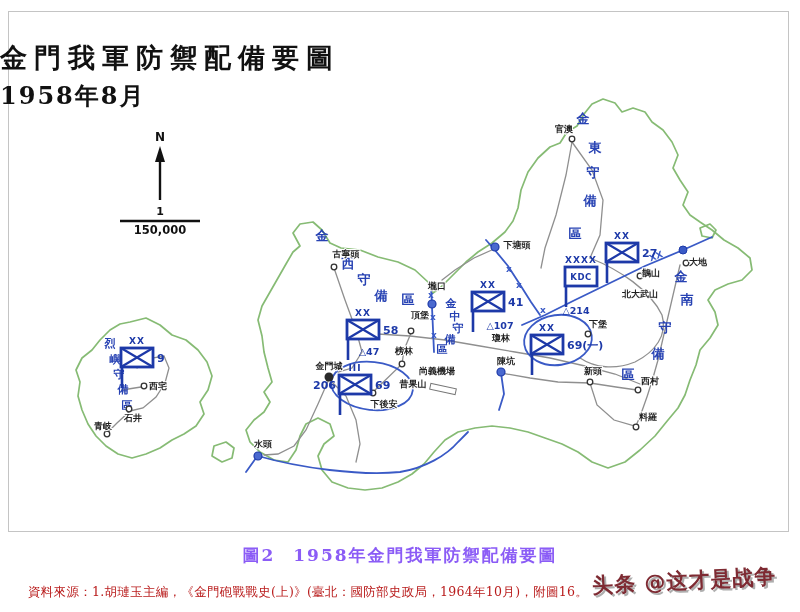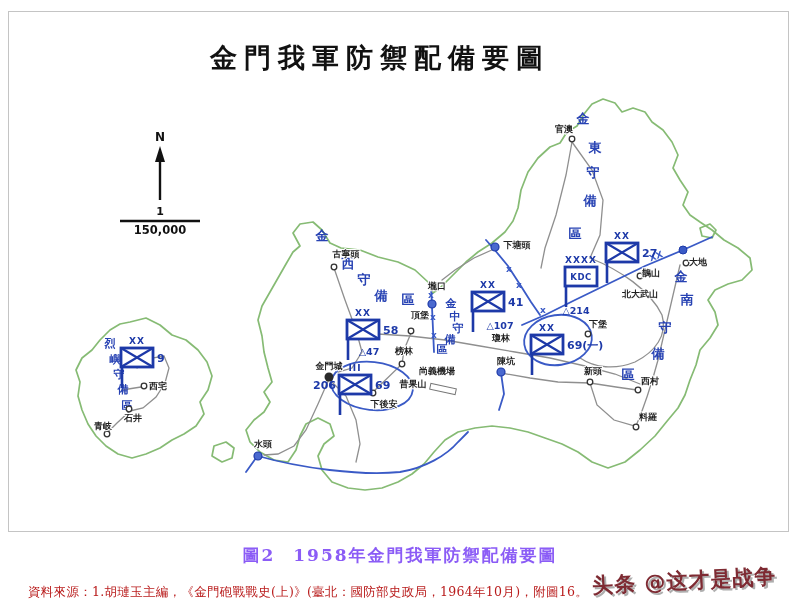--- a/index.html
+++ b/index.html
@@ -1,21 +1,21 @@
 <!DOCTYPE html>
 <html><head>
 <meta charset="utf-8">
 <style>
   html,body{margin:0;padding:0;}
   body{
     width:800px;height:612px;position:relative;background:#ffffff;overflow:hidden;
     font-family:"DejaVu Sans","Liberation Sans",sans-serif;
   }
   .frame{position:absolute;left:8px;top:11px;width:779px;height:519px;border:1px solid #c4c4c4;}
-  .title-wrap{position:absolute;left:0;top:40px;width:760px;text-align:center;color:#111;}
+  .title-wrap{position:absolute;left:0;top:40px;width:760px;color:#111;}
   .title-line1{font-family:"DejaVu Serif","Liberation Serif",serif;font-size:27px;font-weight:700;letter-spacing:7px;}
   .title-line2{font-family:"DejaVu Serif","Liberation Serif",serif;font-size:24px;font-weight:700;letter-spacing:2px;margin-top:4px;}
   #map-svg{position:absolute;left:0;top:0;}
   svg text{font-family:"DejaVu Sans","Liberation Sans",sans-serif;}
   .zone-ch{fill:#2742b3;font-weight:700;}
   .place-lbl{fill:#1f1f1f;font-weight:700;font-size:9px;font-family:"DejaVu Serif","Liberation Serif",serif;
              paint-order:stroke;stroke:#ffffff;stroke-width:2px;}
   .elev{fill:#1d39a8;font-weight:700;font-size:9.5px;}
   .mark{fill:#3a5ac6;font-weight:700;font-size:9px;}
   .ech{fill:#1d39a8;font-weight:700;font-size:9px;letter-spacing:1px;}
@@ -30,20 +30,21 @@
              color:#7e2a32;font-size:21px;font-weight:700;letter-spacing:1px;
              text-shadow:2px 2px 0 rgba(130,130,130,0.65);}
 </style>
 </head>
 <body>
 
 <div class="frame"></div>
 
 <div class="title-wrap">
   <div class="title-line1">金門我軍防禦配備要圖</div>
+  <div class="title-line2">1958年8月</div>
 </div>
 
 <svg id="map-svg" width="800" height="540" viewBox="0 0 800 540">
 
   <g stroke="#86bb74" stroke-width="1.7" fill="none" stroke-linejoin="round">
     <path d="M300,246 L293,233 L300,224 L313,222 L322,230 L330,243 L341,248
       L360,250 L378,257 L398,262 L415,270 L428,282 L433,293 L440,288 L452,276 L466,262 L478,252 L492,243 L505,232 L513,221 L518,208
       L521,190 L528,172 L538,158 L550,147 L560,143 L567,132 L577,126 L584,114 L592,104 L603,99 L615,103 L622,112 L633,108 L645,112
       L652,122 L663,130 L672,142 L678,155 L673,168 L680,180 L688,192 L683,205 L690,215 L700,222 L712,230 L724,240 L738,248 L750,258
       L752,270 L742,280 L728,284 L715,290 L708,300 L715,312 L718,325 L710,338 L700,350 L696,365 L690,380 L685,395 L678,408 L668,420

